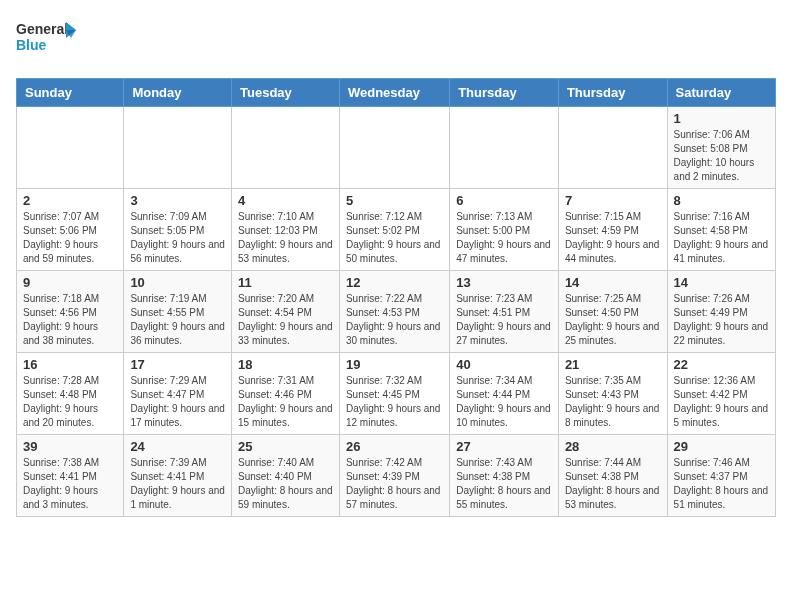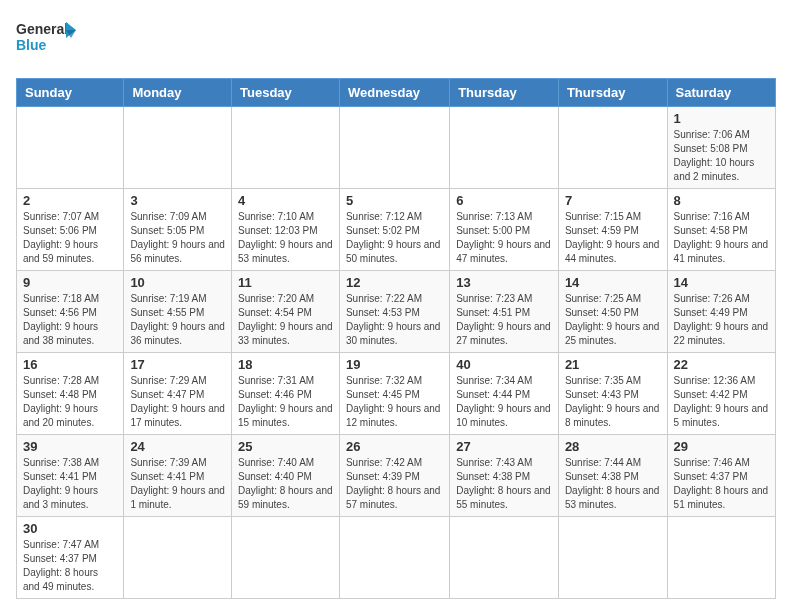--- a/index.html
+++ b/index.html
@@ -291,28 +291,14 @@
 Sunset: 4:38 PM
 Daylight: 8 hours and 53 minutes.</div>
         </td>
         <td>
           <span class="day-number">29</span>
           <div class="day-info">Sunrise: 7:46 AM
 Sunset: 4:37 PM
 Daylight: 8 hours and 51 minutes.</div>
         </td>
       </tr>
-      <tr>
-        <td>
-          <span class="day-number">30</span>
-          <div class="day-info">Sunrise: 7:47 AM
-Sunset: 4:37 PM
-Daylight: 8 hours and 49 minutes.</div>
-        </td>
-        <td class="empty-cell"></td>
-        <td class="empty-cell"></td>
-        <td class="empty-cell"></td>
-        <td class="empty-cell"></td>
-        <td class="empty-cell"></td>
-        <td class="empty-cell"></td>
-      </tr>
     </tbody>
 </table>
 
 </body></html>

